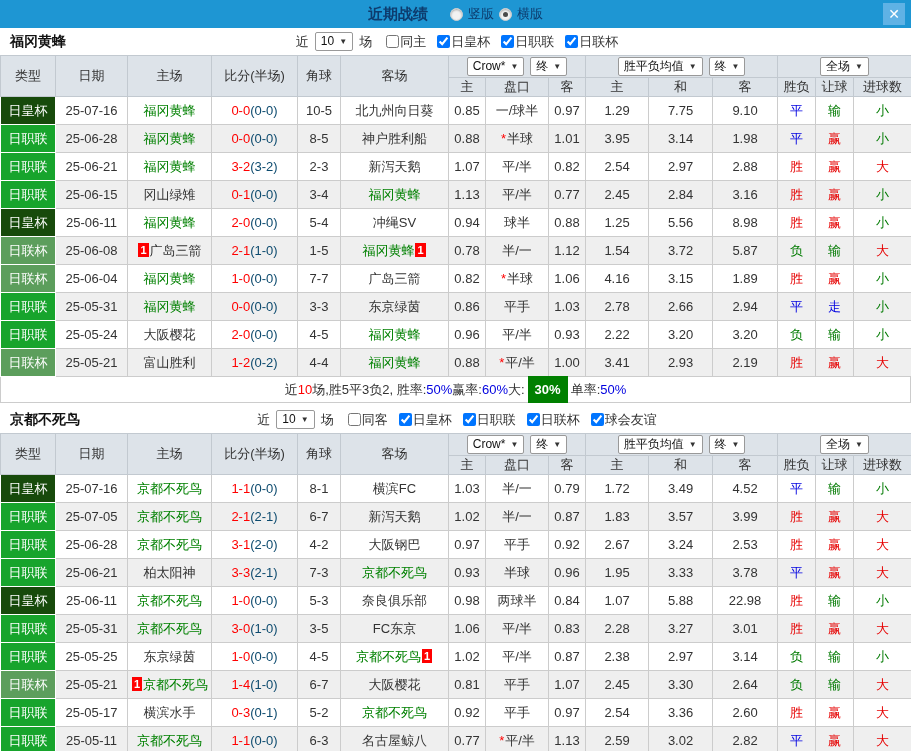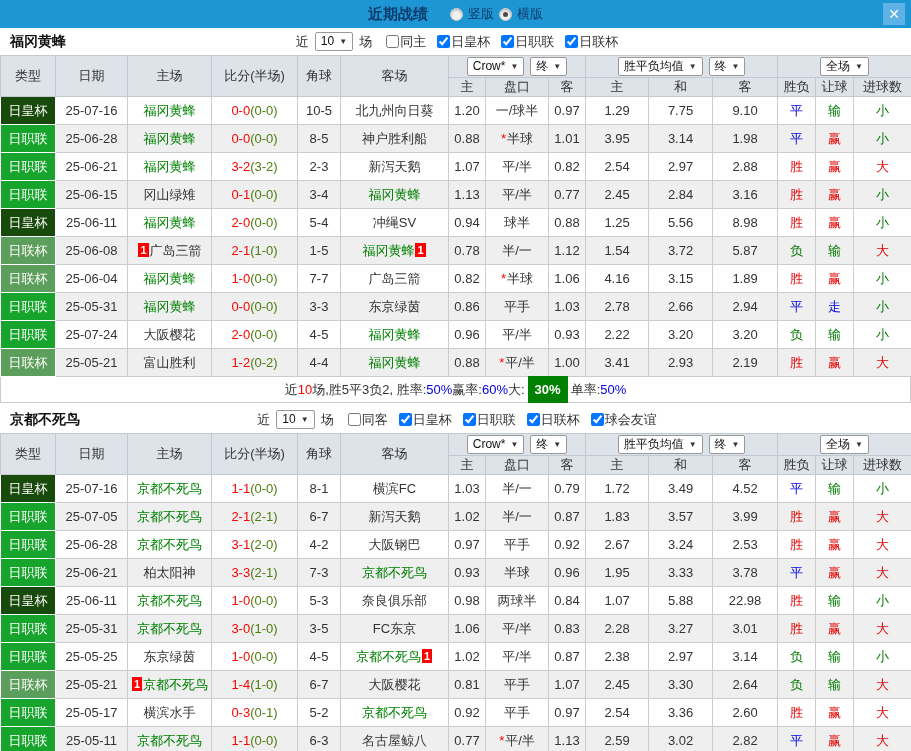--- a/index.html
+++ b/index.html
@@ -38,21 +38,21 @@
   td.type{color:#fff;border-color:#fff}
   td.type.cup{background:#174A0B}
   td.type.jzl{background:#17A42C}
   td.type.jlb{background:#5C9E5C}
   td.cream{background:#FDF8EF}
   td.blue{background:#E8F2F9}
   .num{color:#2E4258}
   .tg{color:#008000}
   .tk{color:#333}
   .ft{color:#FF0000}
-  .ht{color:#4d7c0f}
+  .ht{color:#0c4a6e}
   .star{color:#FF0000;margin-right:1px}
   .bdg{display:inline-block;background:#FF0000;color:#fff;font-size:11px;line-height:14px;padding:0 2px;font-weight:bold;margin:0 1px;vertical-align:1px}
   .res.rr{color:#E60000}
   .res.rg{color:#007A00}
   .res.rb{color:#0000E0}
 
   
   .summary{height:26px;border:1px solid #ccc;border-top:none;display:flex;align-items:center;justify-content:center;font-size:13px;color:#333}
   .summary .sr{color:#FF0000}
   .summary .sb{color:#0000E0}
@@ -157,21 +157,21 @@
         </tr>
       </thead>
       <tbody>
         <tr class="odd">
           <td class="type cup">日皇杯</td>
           <td>25-07-16</td>
           <td><span class="tg">福冈黄蜂</span></td>
           <td><span class="ft">0-0</span><span class="ht">(0-0)</span></td>
           <td>10-5</td>
           <td><span class="tk">北九州向日葵</span></td>
-          <td class="cream num">1.20</td>
+          <td class="cream num">0.85</td>
           <td class="cream"><span class="pkt">一/球半</span></td>
           <td class="cream num">0.97</td>
           <td class="blue num">1.29</td>
           <td class="blue num">7.75</td>
           <td class="blue num">9.10</td>
           <td><span class="res rb">平</span></td>
           <td><span class="res rg">输</span></td>
           <td><span class="res rg">小</span></td>
         </tr>
         <tr class="even">
@@ -288,21 +288,21 @@
           <td class="cream num">1.03</td>
           <td class="blue num">2.78</td>
           <td class="blue num">2.66</td>
           <td class="blue num">2.94</td>
           <td><span class="res rb">平</span></td>
           <td><span class="res rb">走</span></td>
           <td><span class="res rg">小</span></td>
         </tr>
         <tr class="odd">
           <td class="type jzl">日职联</td>
-          <td>25-07-24</td>
+          <td>25-05-24</td>
           <td><span class="tk">大阪樱花</span></td>
           <td><span class="ft">2-0</span><span class="ht">(0-0)</span></td>
           <td>4-5</td>
           <td><span class="tg">福冈黄蜂</span></td>
           <td class="cream num">0.96</td>
           <td class="cream"><span class="pkt">平/半</span></td>
           <td class="cream num">0.93</td>
           <td class="blue num">2.22</td>
           <td class="blue num">3.20</td>
           <td class="blue num">3.20</td>

